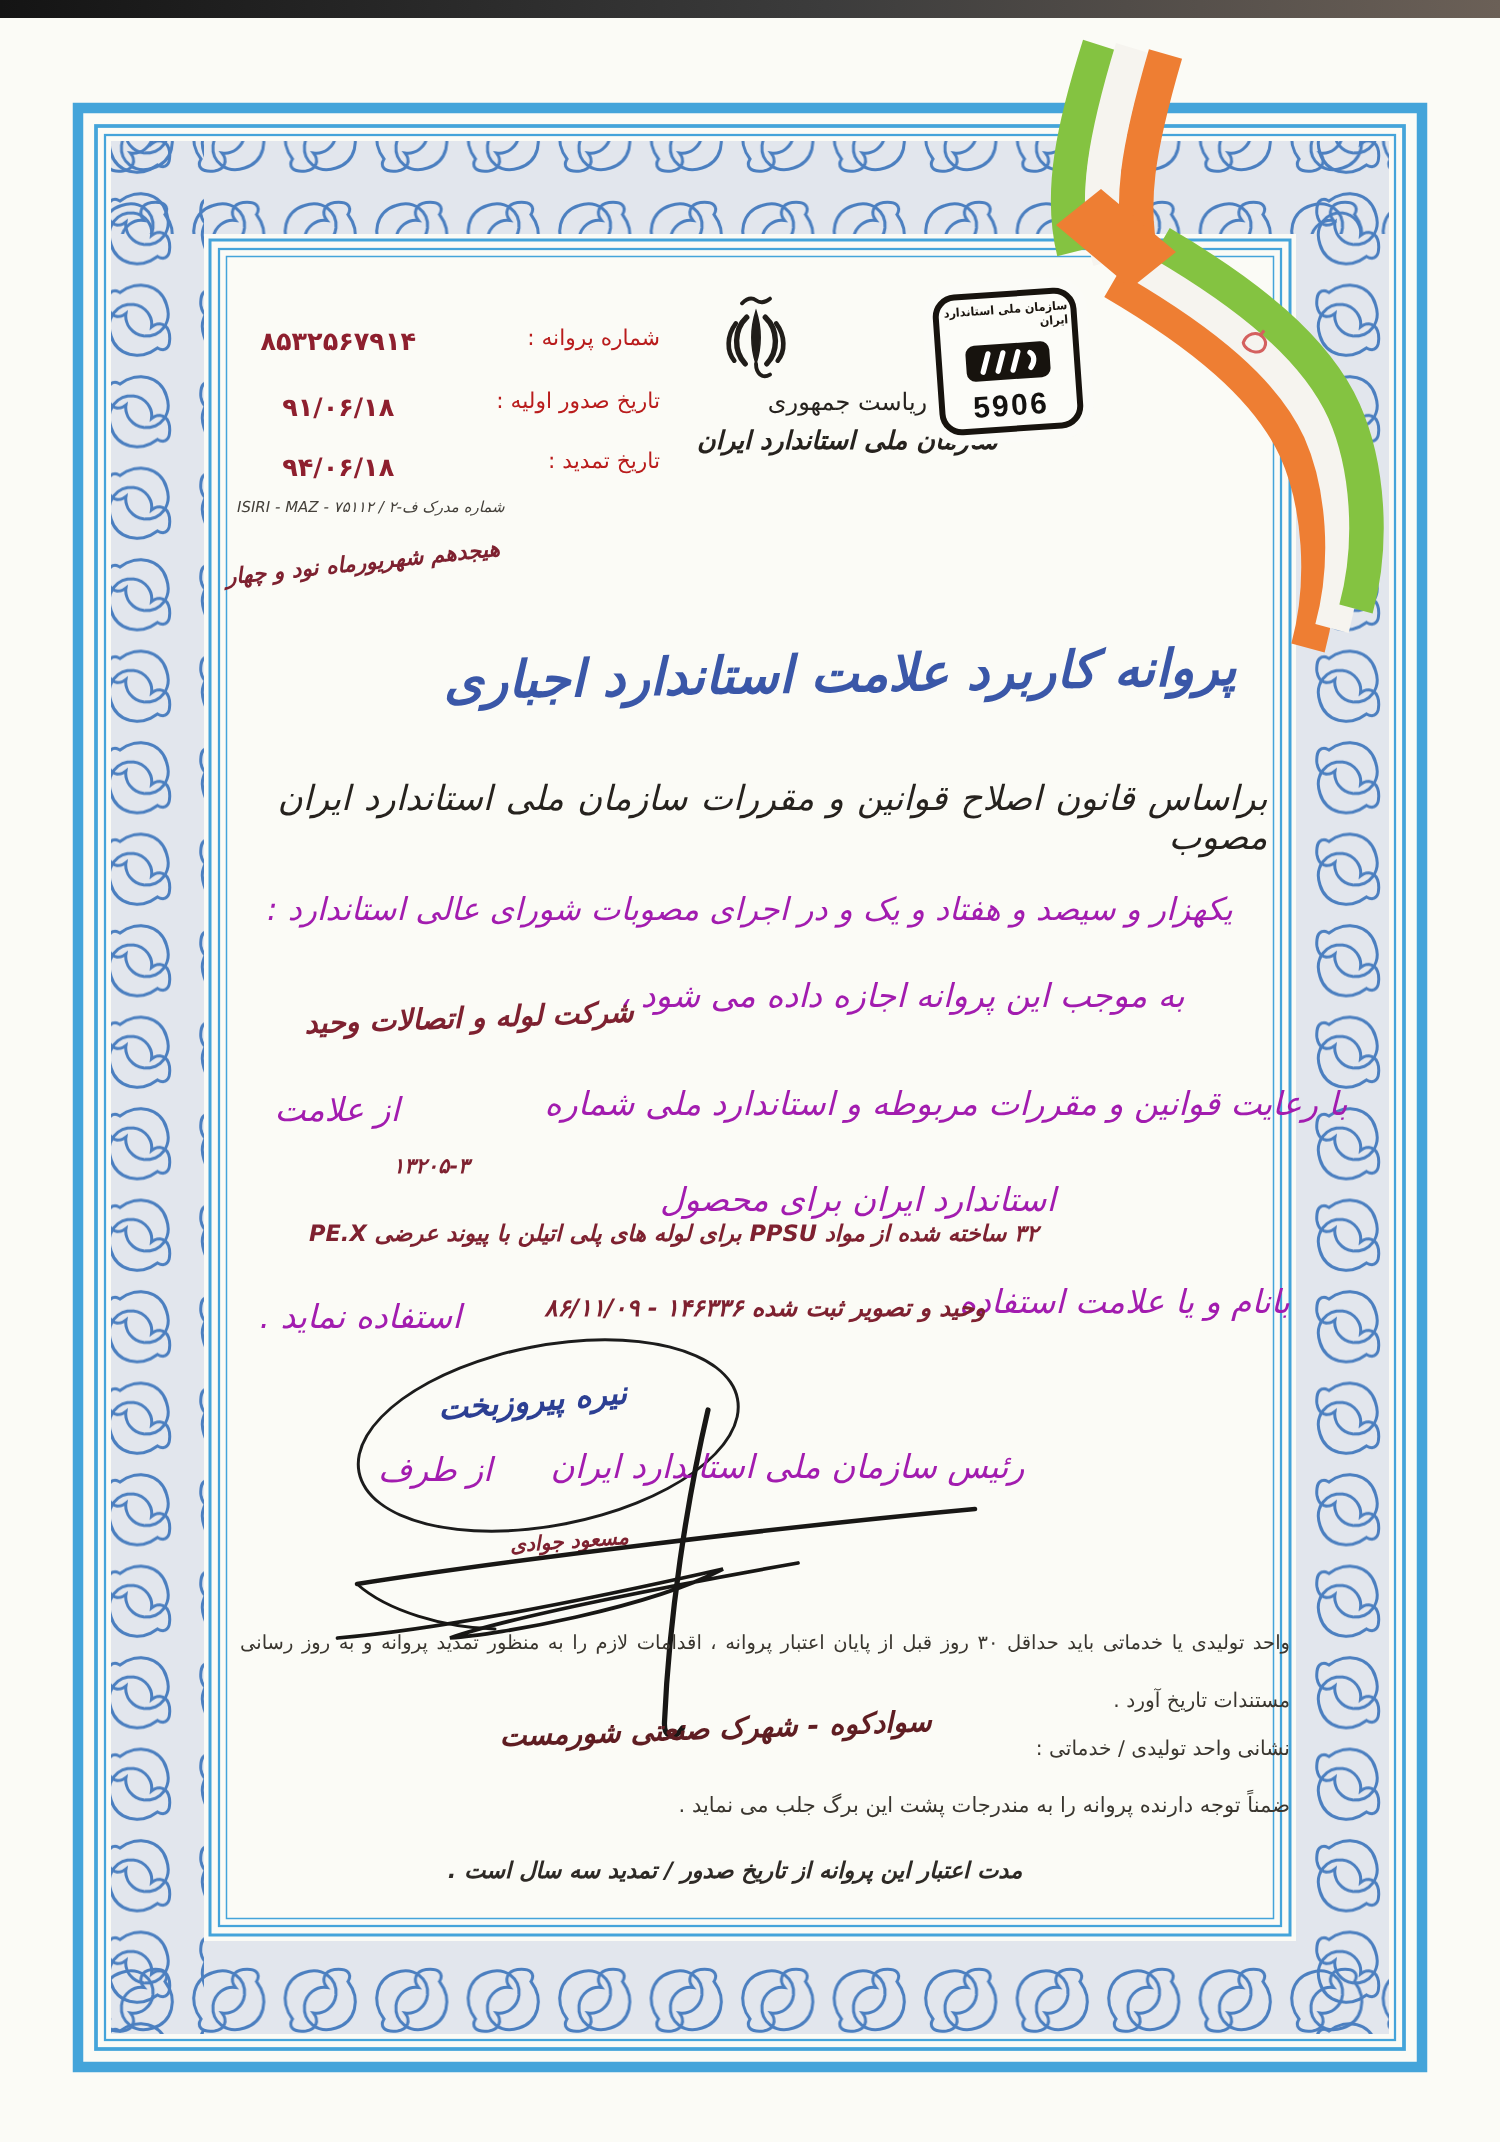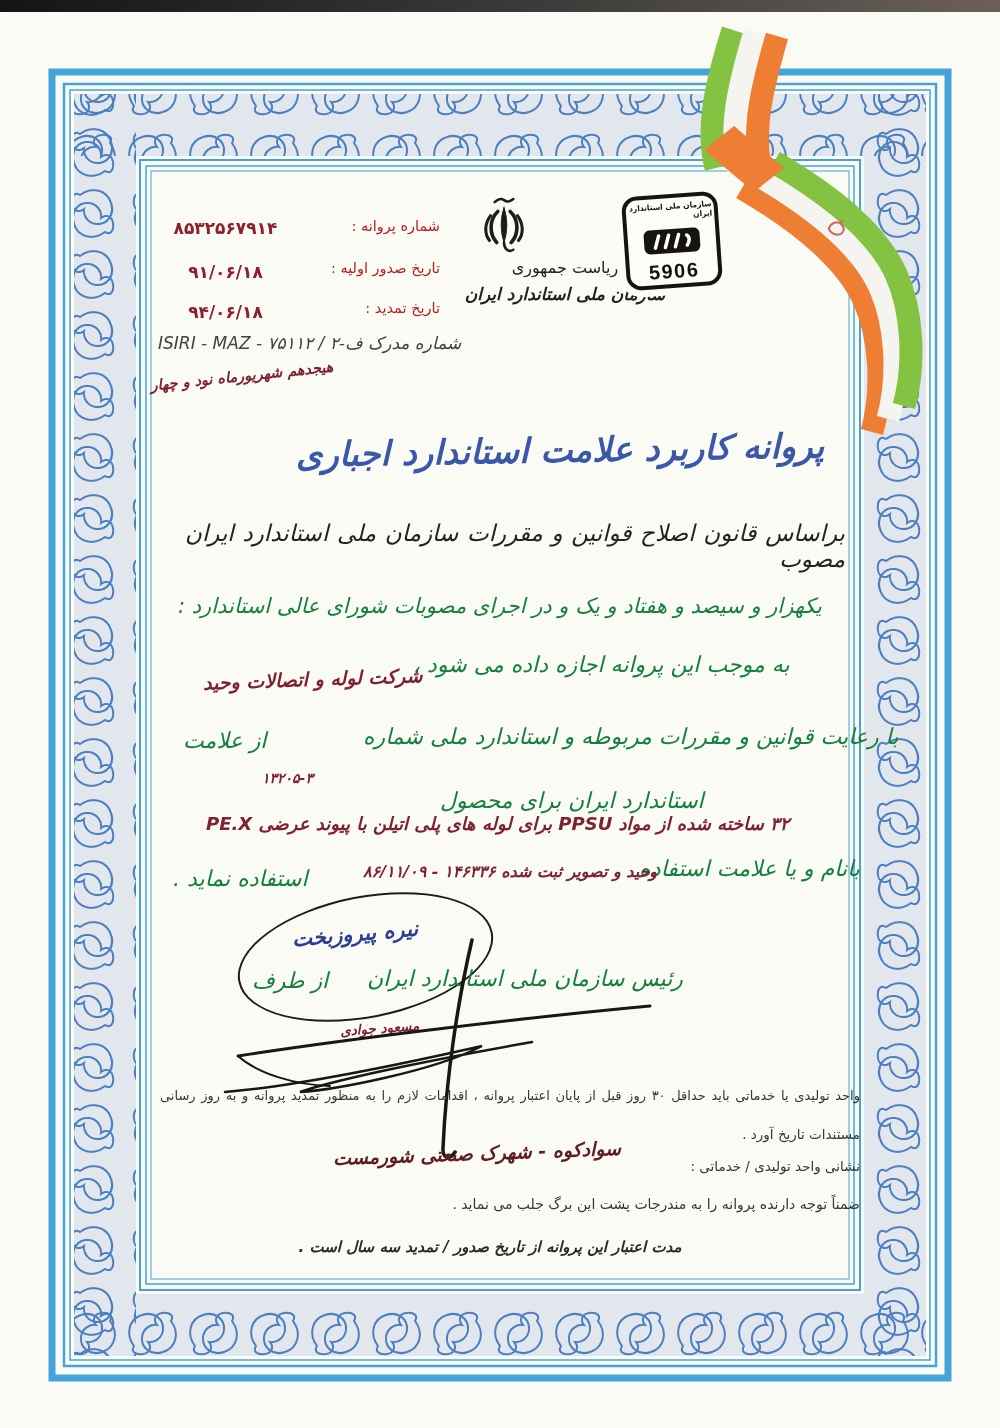--- a/index.html
+++ b/index.html
@@ -9,39 +9,39 @@
     font-family:"DejaVu Sans",sans-serif;
   }
   .abs{position:absolute;}
   .scan-top{left:0;top:0;width:1000px;height:12px;background:linear-gradient(90deg,#141414,#3c3c3c 55%,#6b6057);}
   svg.layer{position:absolute;left:0;top:0;pointer-events:none;}
   .content{position:absolute;inset:0;direction:rtl;color:#26221e;}
   .t{position:absolute;white-space:nowrap;}
   
   .lbl{font-size:14.5px;color:#b91c1c;}
   .val{font-size:17px;font-weight:bold;color:#8e1f2e;letter-spacing:1px;text-align:center;}
-  .docnum{font-size:17px;color:#44403a;font-style:italic;}
+  .docnum{font-size:10px;color:#44403a;font-style:italic;}
   
   .org-presidency{font-size:16px;text-align:center;color:#26221e;}
   .org-name{font-size:17px;font-style:italic;font-weight:bold;text-align:center;color:#26221e;}
   
   .stamp{
     left:624px;top:194px;width:96px;height:94px;
     border:4px solid #17130e;border-radius:15px;background:#fcfcf8;
     transform:rotate(-4deg);
     box-shadow:0 0 0 7px #fbfbf7,1px 2px 4px rgba(60,60,60,.35);
     display:flex;flex-direction:column;align-items:center;justify-content:space-between;
     padding:4px 2px 3px;box-sizing:border-box;
   }
   .stamp-org{font-size:7.5px;font-weight:bold;color:#1b150f;direction:rtl;transform:scaleY(1.05);}
   .stamp-num{font-family:"Liberation Sans","DejaVu Sans",sans-serif;font-size:20px;font-weight:bold;color:#141210;letter-spacing:1.5px;line-height:1;}
   
   .hand-red{color:#7e2130;font-style:italic;}
   .title{font-size:34px;font-weight:bold;font-style:italic;color:#3a57a8;text-align:center;transform:rotate(-1deg);}
-  .cal{font-size:22px;font-style:italic;color:#15803d;}
+  .cal{font-size:22px;font-style:italic;color:#a21caf;}
   .cal-just{font-size:23px;font-style:italic;color:#26221e;white-space:normal;text-align:justify;text-align-last:justify;}
   .red-just{font-size:14.5px;font-weight:bold;font-style:italic;color:#7e2130;white-space:normal;text-align:justify;text-align-last:justify;}
   .signer{font-size:21px;font-weight:bold;font-style:italic;color:#2c3f93;transform:rotate(-5deg);}
   .foot{font-size:13.5px;color:#3a362f;}
   .foot-just{font-size:13px;color:#3a362f;white-space:normal;text-align:justify;text-align-last:justify;}
   .validity{font-size:15px;font-style:italic;font-weight:bold;color:#2e2a26;}
   .ell{
     left:236px;top:896px;width:255px;height:118px;
     border:2px solid #1c1c1c;border-radius:50%;
     transform:rotate(-11deg);
@@ -149,21 +149,21 @@
 
   <div class="t cal" style="left:413px;top:652px;">به موجب این پروانه اجازه داده می شود ،</div>
   <div class="t hand-red" style="left:203px;top:668px;font-size:19px;font-weight:bold;transform:rotate(-2deg);">شرکت لوله و اتصالات وحید</div>
 
   <div class="t cal" style="left:363px;top:724px;">با رعایت قوانین و مقررات مربوطه و استاندارد ملی شماره</div>
   <div class="t hand-red" style="left:262px;top:730px;font-size:14px;font-weight:bold;margin-top:40px;" dir="ltr">۱۳۲۰۵-۳</div>
   <div class="t cal" style="left:183px;top:728px;">از علامت</div>
 
 
   <div class="t cal" style="left:440px;top:788px;">استاندارد ایران برای محصول</div>
-  <div class="t hand-red" style="left:206px;top:813px;font-size:18px;font-weight:bold;">۳۲ ساخته شده از مواد PPSU برای لوله های پلی اتیلن با پیوند عرضی PE.X</div>
+  <div class="t hand-red" style="left:206px;top:813px;font-size:15px;font-weight:bold;">۳۲ ساخته شده از مواد PPSU برای لوله های پلی اتیلن با پیوند عرضی PE.X</div>
 
   <div class="t cal" style="left:683px;top:856px;left:auto;right:140px;">بانام و یا علامت استفاده</div>
   <div class="t hand-red" style="left:363px;top:862px;font-size:16px;font-weight:bold;">وحید و تصویر ثبت شده ۱۴۶۳۳۶ - ۸۶/۱۱/۰۹</div>
   <div class="t cal" style="left:173px;top:866px;">استفاده نماید .</div>
 
   <div class="abs ell"></div>
   <div class="t signer" style="left:292px;top:922px;">نیره پیروزبخت</div>
   <div class="t cal" style="left:252px;top:968px;">از طرف</div>
   <div class="t cal" style="left:367px;top:966px;">رئیس سازمان ملی استاندارد ایران</div>
   <div class="t hand-red" style="left:340px;top:1020px;font-size:13.5px;font-weight:bold;transform:rotate(-4deg);">مسعود جوادی</div>

